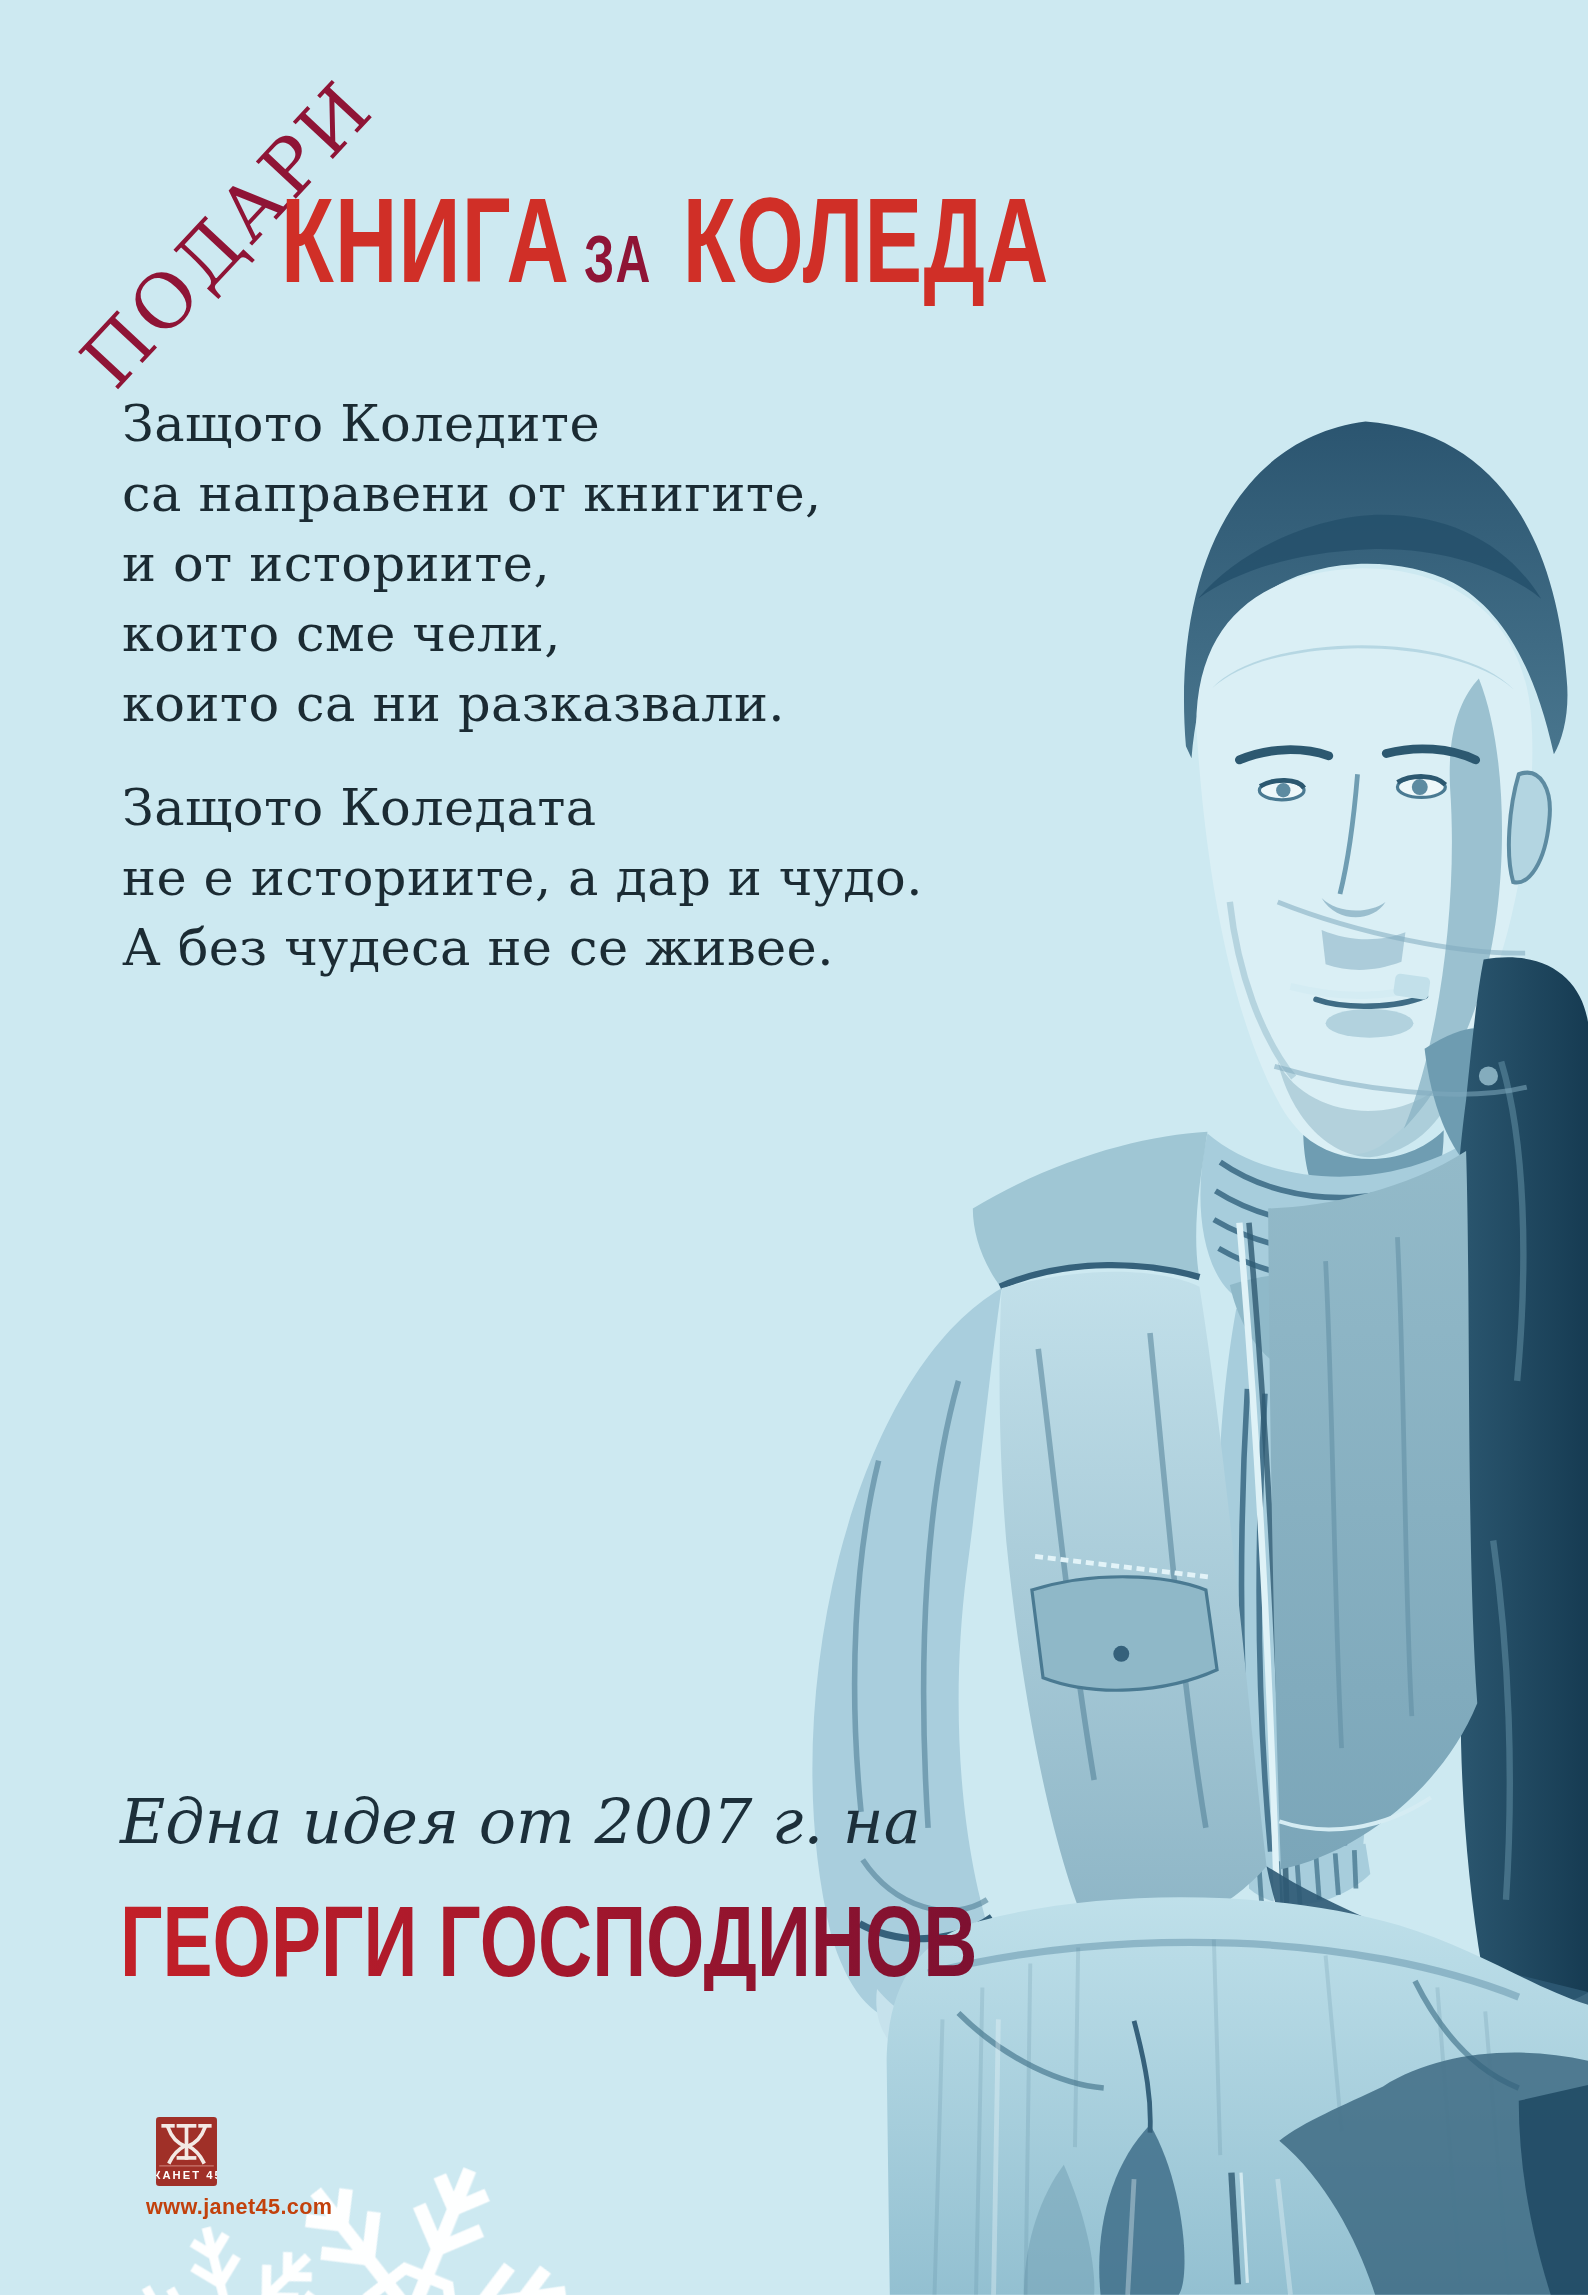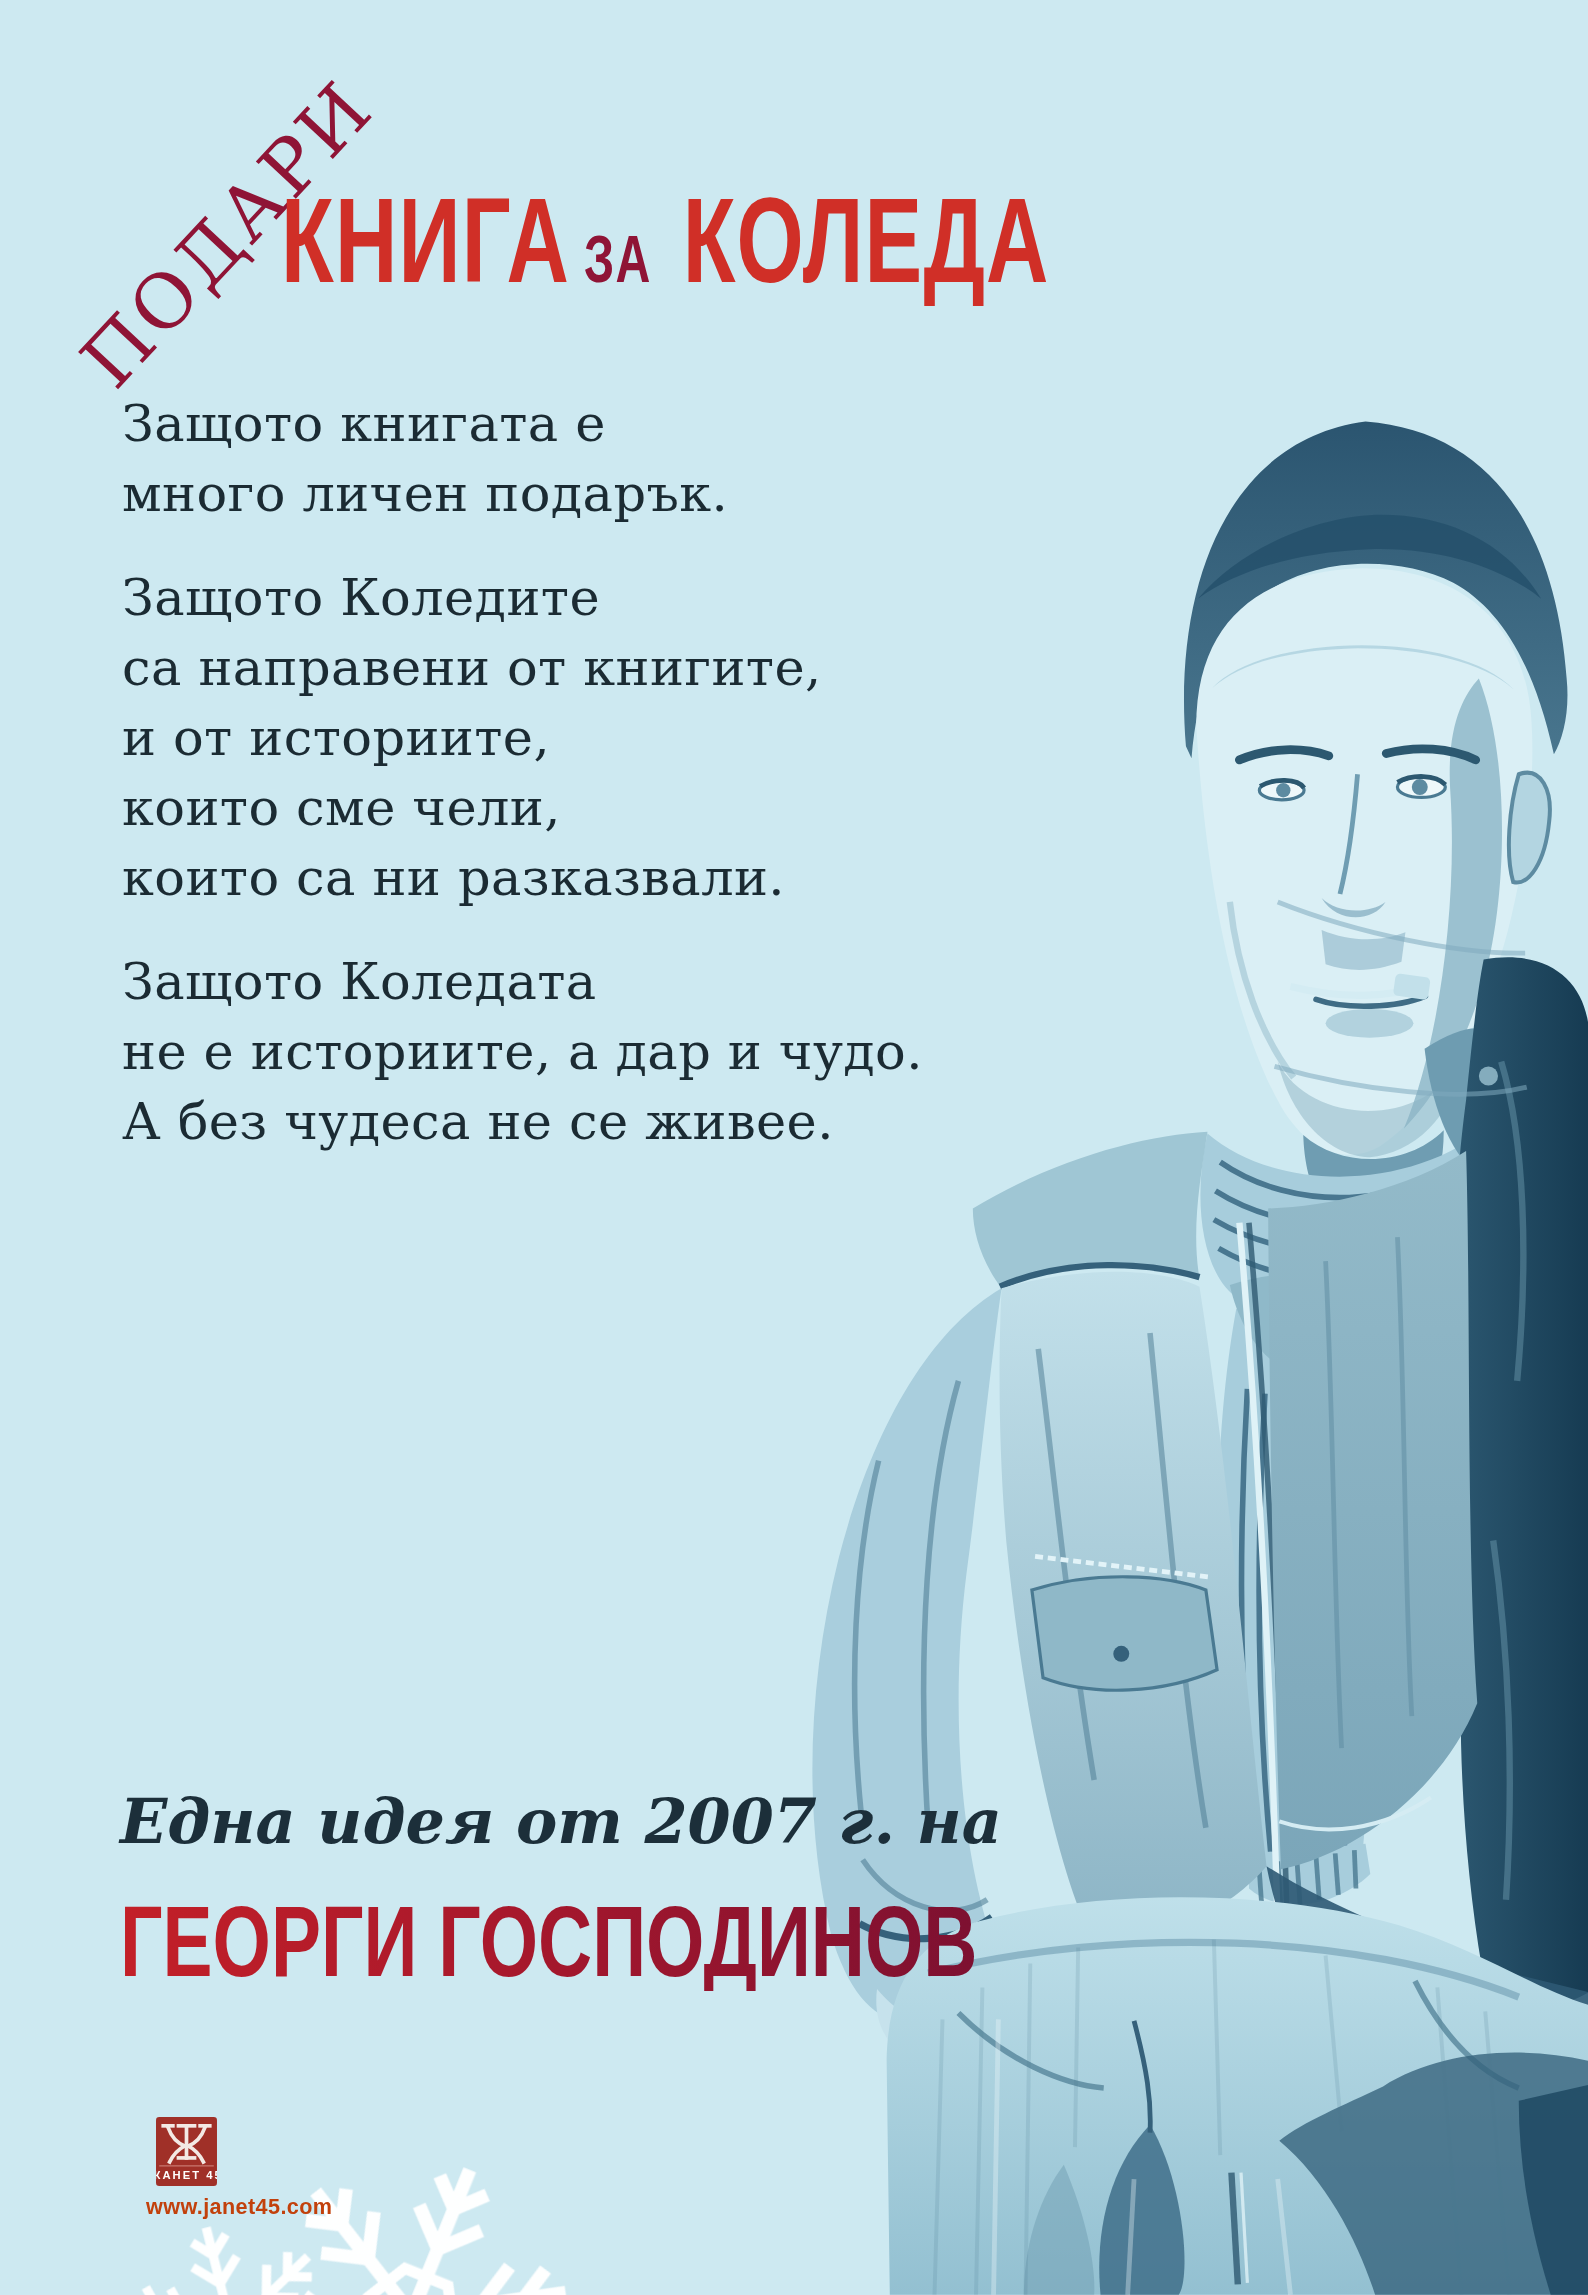--- a/index.html
+++ b/index.html
@@ -32,21 +32,21 @@
   
   .poem{
     position:absolute;left:122px;top:389px;z-index:2;
     font-size:51px;line-height:70px;color:#1b2b33;
     letter-spacing:0.4px;white-space:nowrap;
   }
   .stanza{margin:0 0 34px 0;}
   
   .credit-lead{
     position:absolute;left:120px;top:1785px;z-index:2;
-    font-style:italic;font-size:62px;color:#1c2f3a;white-space:nowrap;font-weight:bold;
+    font-style:italic;font-size:62px;color:#1c2f3a;white-space:nowrap;
   }
   .author{
     position:absolute;left:120px;top:1891px;z-index:2;
     font-family:"Liberation Sans", sans-serif;font-weight:700;
     font-size:100px;line-height:100px;white-space:nowrap;
     transform:scaleX(.75);transform-origin:left top;
     color:#a8182c;
     background-image:linear-gradient(90deg,#c32028 0%,#a8182c 45%,#7d1031 100%);
     -webkit-background-clip:text;background-clip:text;
     -webkit-text-fill-color:transparent;
@@ -223,24 +223,20 @@
   <div class="word-podari">ПОДАРИ</div>
 
   <div class="title-row">
     <span class="title-big">КНИГА</span>
     <span class="title-small">за</span>
     <span class="title-big">КОЛЕДА</span>
   </div>
 
   <div class="poem">
     <div class="stanza">
-      <div>Защото книгата е</div>
-      <div>много личен подарък.</div>
-    </div>
-    <div class="stanza">
       <div>Защото Коледите</div>
       <div>са направени от книгите,</div>
       <div>и от историите,</div>
       <div>които сме чели,</div>
       <div>които са ни разказвали.</div>
     </div>
     <div class="stanza">
       <div>Защото Коледата</div>
       <div>не е историите, а дар и чудо.</div>
       <div>А без чудеса не се живее.</div>

